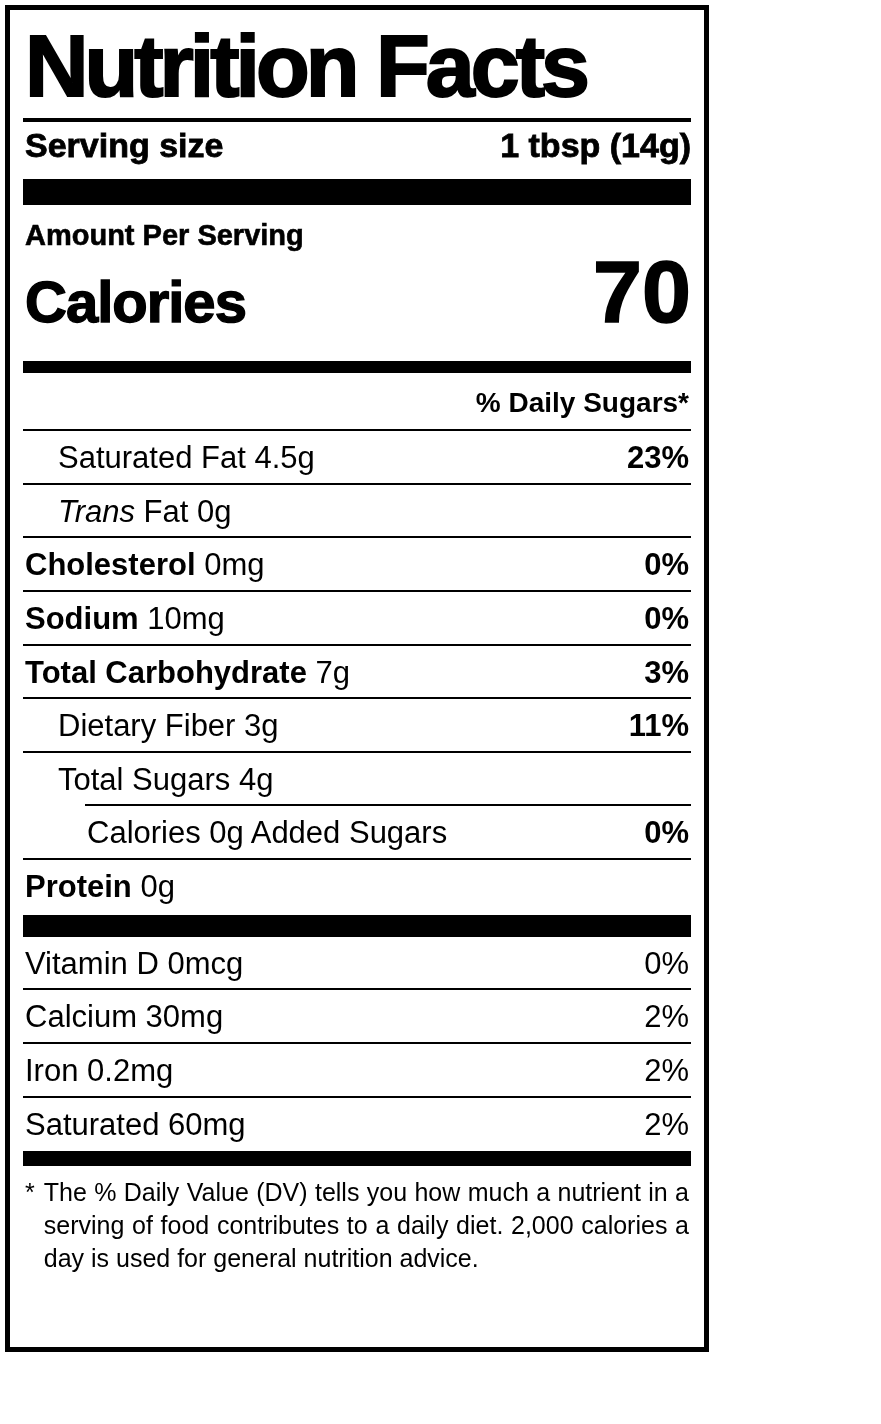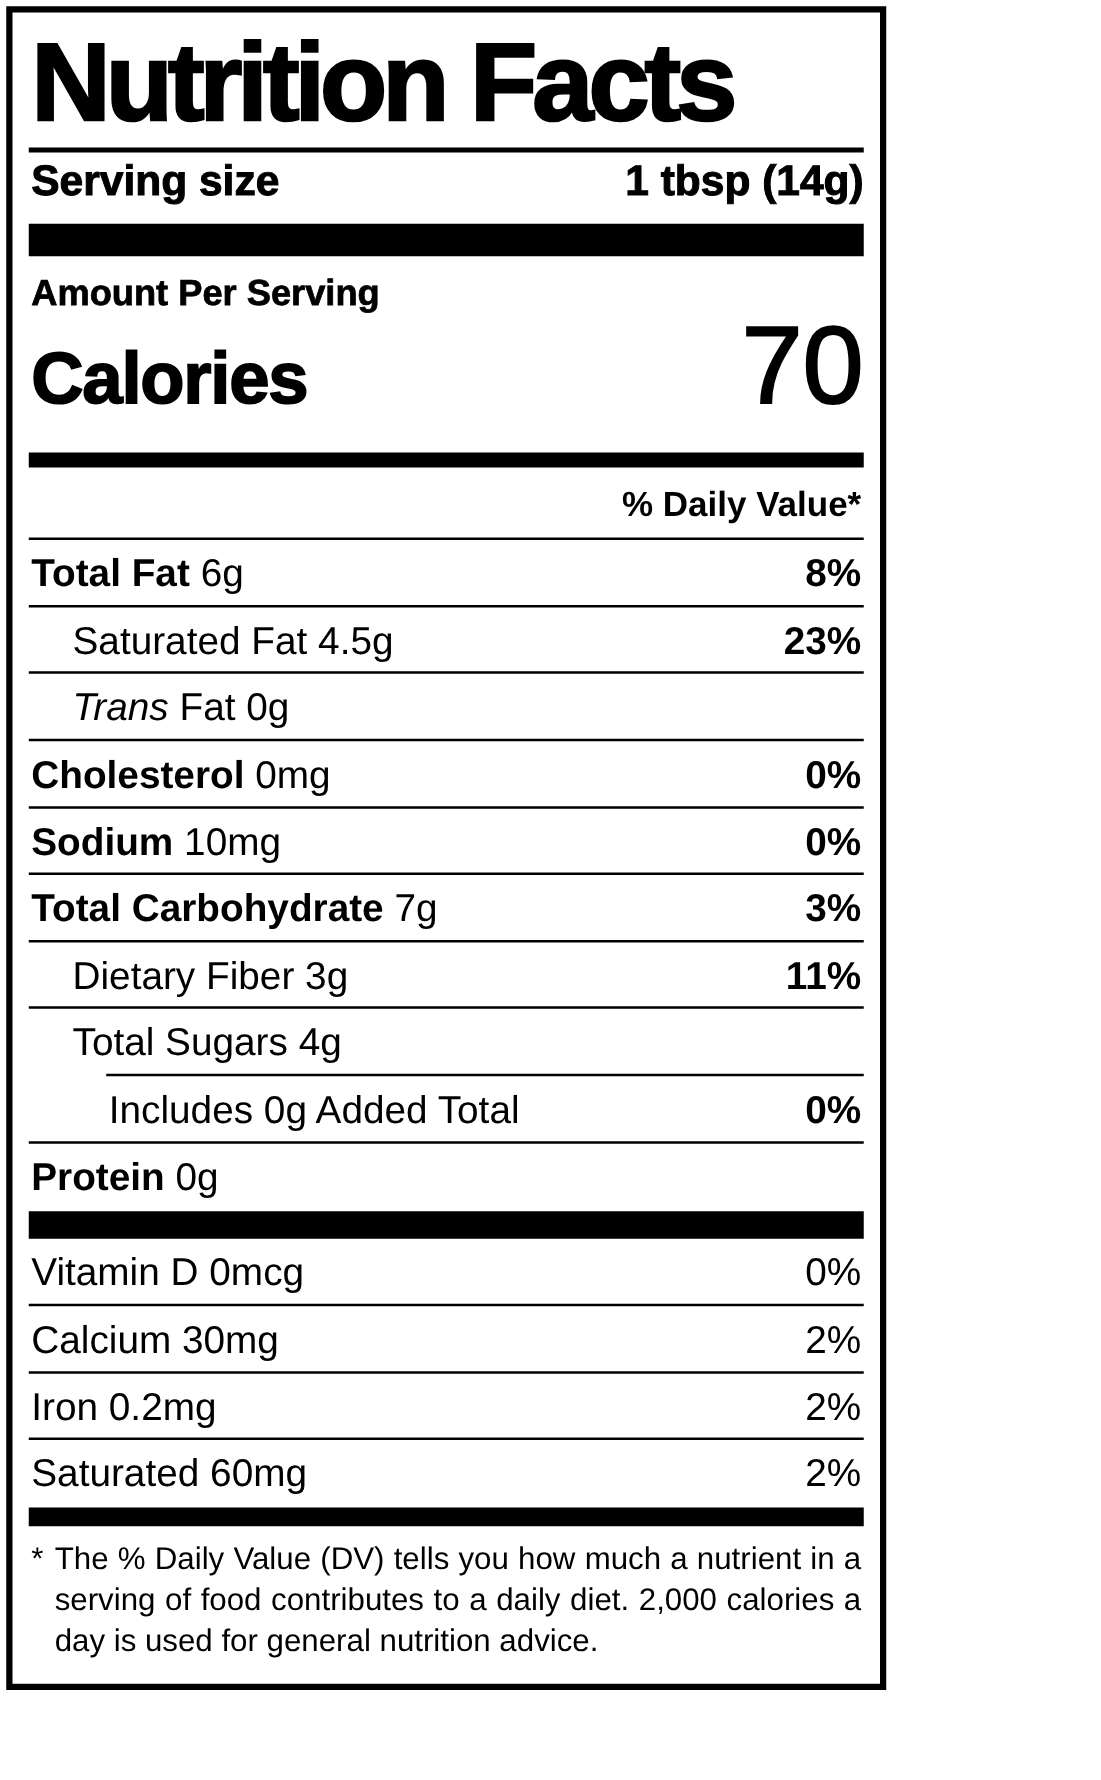--- a/index.html
+++ b/index.html
@@ -68,21 +68,21 @@
     padding: 0 0 26px 2px;
   }
   .nf-cal-label {
     font-size: 58px;
     font-weight: bold;
     -webkit-text-stroke: 1.4px #000;
     letter-spacing: -1px;
   }
   .nf-cal-value {
     font-size: 88px;
-    font-weight: normal;
+    font-weight: bold;
     -webkit-text-stroke: 1.6px #000;
     line-height: 0.9;
     margin-left: 48px;
   }
   
   .nf-dvh {
     text-align: right;
     font-size: 28px;
     font-weight: bold;
     padding: 14px 2px 10px 0;
@@ -139,26 +139,22 @@
   <div class="bar bar-xl"></div>
 
   <div class="nf-aps">Amount Per Serving</div>
   <div class="nf-cal-row">
     <span class="nf-cal-label">Calories</span>
     <span class="nf-cal-value">70</span>
   </div>
 
   <div class="bar bar-md"></div>
 
-  <div class="nf-dvh">% Daily Value*</div>
-
-  <div class="row">
-    <span><span class="b">Total Fat</span> <span>6g</span></span>
-    <span class="dv pb">8%</span>
-  </div>
+  <div class="nf-dvh">% Daily Sugars*</div>
+
 
   <div class="row">
     <span class="ind1"><span>Saturated Fat</span> <span>4.5g</span></span>
     <span class="dv pb">23%</span>
   </div>
 
   <div class="row">
     <span class="ind1"><span class="it">Trans</span> <span>Fat</span> <span>0g</span></span>
     <span class="dv pb"></span>
   </div>
@@ -183,21 +179,21 @@
     <span class="dv pb">11%</span>
   </div>
 
   <div class="row nb">
     <span class="ind1"><span>Total Sugars</span> <span>4g</span></span>
     <span class="dv"></span>
   </div>
   <div class="subrule"></div>
 
   <div class="row">
-    <span class="ind2"><span>Includes 0g Added Total</span></span>
+    <span class="ind2"><span>Calories 0g Added Sugars</span></span>
     <span class="dv pb">0%</span>
   </div>
 
   <div class="row nb">
     <span><span class="b">Protein</span> <span>0g</span></span>
     <span class="dv"></span>
   </div>
 
   <div class="bar bar-lg"></div>
 

